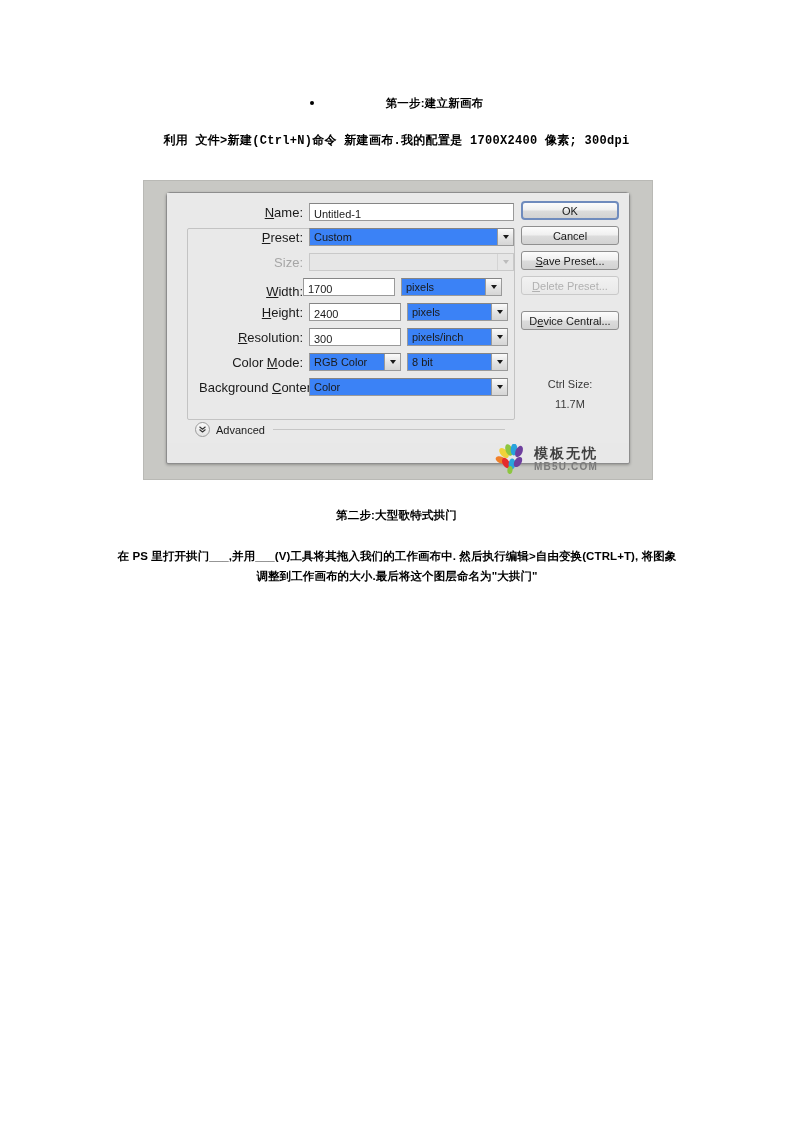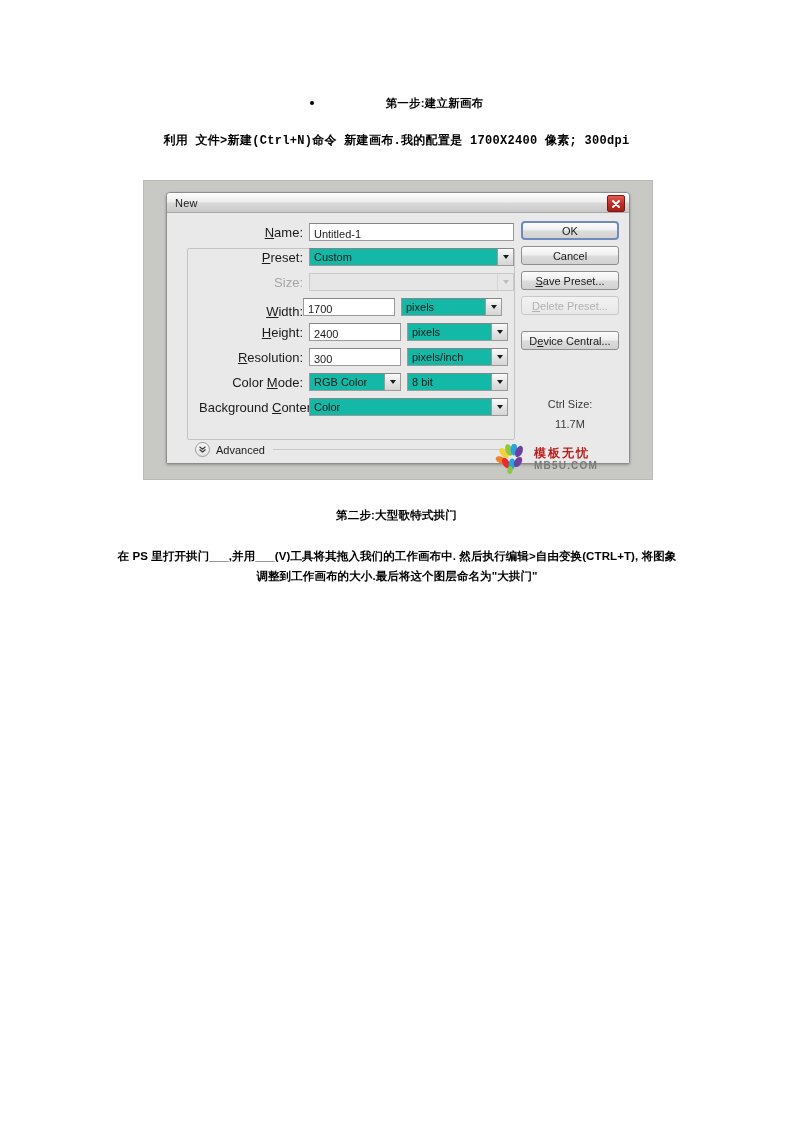--- a/index.html
+++ b/index.html
@@ -179,21 +179,21 @@
     font-size: 11px;
     color: #1a1a1a;
     display: flex;
     align-items: flex-end;
     padding: 0 4px;
   }
 
   .combo {
     box-sizing: border-box;
     height: 18px;
-    background: #14b8a6;
+    background: #3b82f6;
     border: 1px solid #9a9a9a;
     border-top-color: #858585;
     font-size: 11px;
     color: #1a1a1a;
     display: flex;
     align-items: center;
     justify-content: space-between;
     padding: 0 0 0 4px;
     cursor: pointer;
   }
@@ -331,23 +331,23 @@
     left: 352px;
     top: 262px;
     width: 150px;
     height: 34px;
     display: flex;
     align-items: center;
   }
   .wm-logo { width: 34px; height: 30px; flex: 0 0 auto; }
   .wm-text { margin-left: 5px; line-height: 1; }
   .wm-cn {
-    font-size: 12px;
+    font-size: 14px;
     font-weight: bold;
-    color: #b91c1c;
+    color: #404040;
     letter-spacing: 2px;
     display: block;
   }
   .wm-en {
     font-size: 10px;
     font-weight: bold;
     color: #7a7a7a;
     letter-spacing: 1.2px;
     display: block;
     margin-top: 2px;
@@ -359,28 +359,20 @@
 <div class="doc-line-bullet">
   <span class="bullet-dot"></span><span>第一步:建立新画布</span>
 </div>
 
 <div class="doc-para-1">利用 文件&gt;新建(Ctrl+N)命令 新建画布.我的配置是 1700X2400 像素; 300dpi</div>
 
 <div class="shot-frame">
 
   <div class="ps-dialog">
 
-    <div class="ps-titlebar">
-      <span class="ps-title-text">New</span>
-      <div class="ps-close">
-        <svg width="10" height="10" viewBox="0 0 10 10" aria-hidden="true">
-          <path d="M2 2 L8 8 M8 2 L2 8" stroke="#ffffff" stroke-width="1.9" stroke-linecap="round"></path>
-        </svg>
-      </div>
-    </div>
 
     <div class="ps-body">
 
       <div class="groupbox"></div>
 
       <div class="form-col">
 
         <div class="row" style="left:82px; top:10px;">
           <span class="row-label" style="width:54px;"><u>N</u>ame:</span>
           <div class="field" style="width:205px; margin-left:6px;">

